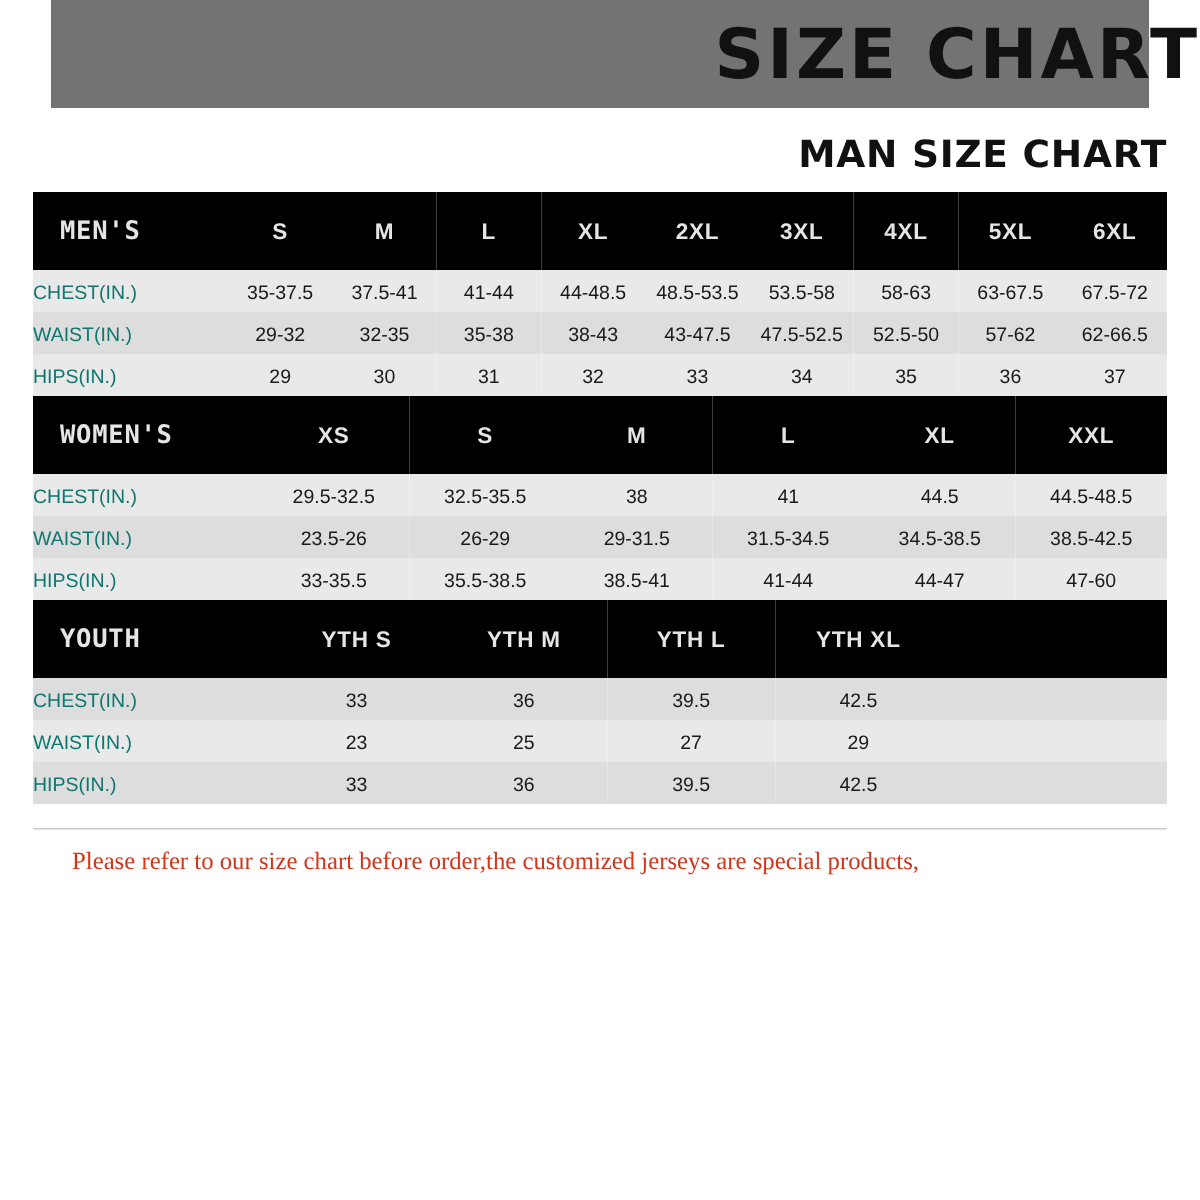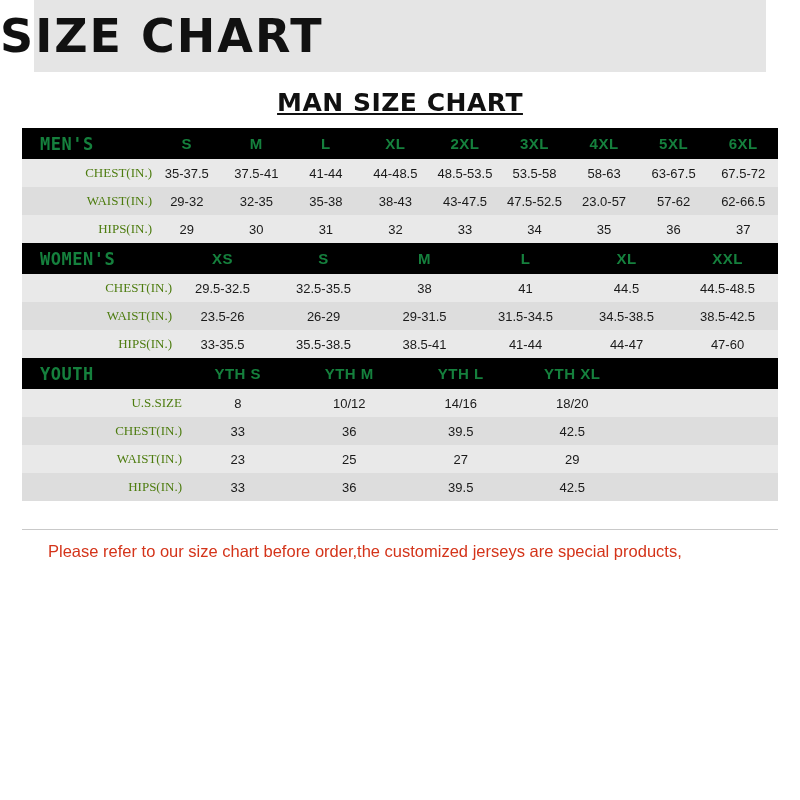--- a/index.html
+++ b/index.html
@@ -14,24 +14,24 @@
   .page {
     position: relative;
     width: 800px;
     height: 800px;
     background: #ffffff;
   }
   
   .banner {
     position: relative;
     height: 72px;
-    background: #e5e5e5;
+    background: #737373;
     display: flex;
     align-items: center;
-    justify-content: flex-start;
+    justify-content: flex-end;
   }
   .banner::before,
   .banner::after {
     content: "";
     position: absolute;
     top: 0;
     bottom: 0;
     width: 34px;
     background: #ffffff;
   }
@@ -47,28 +47,27 @@
     color: #111111;
     text-align: center;
     line-height: 1;
   }
 
   .content {
     padding: 14px 22px 0 22px;
   }
 
   .section-title {
-    text-align: center;
+    text-align: right;
     font-family: "DejaVu Sans", sans-serif;
     font-weight: 700;
     font-size: 25px;
     letter-spacing: 0.5px;
     color: #111111;
     margin: 10px 0 11px 0;
-    text-decoration: underline;
   }
   .section-title.first { margin-top: 2px; }
 
   table.sizetable {
     width: 756px;
     margin: 0 auto;
     border-collapse: collapse;
     table-layout: fixed;
   }
   table.sizetable th,
@@ -79,59 +78,59 @@
     padding: 0;
     height: 28px;
     vertical-align: middle;
     font-family: "Liberation Sans", sans-serif;
   }
   
   table.sizetable thead tr {
     background: #000000;
   }
   table.sizetable thead th {
-    color: #15803d;
+    color: #e5e5e5;
     font-weight: 700;
     font-size: 16px;
-    height: 31px;
+    height: 52px;
     letter-spacing: 0.5px;
     font-family: "DejaVu Sans Mono", monospace;
   }
   table.sizetable thead th.rowlabel {
     text-align: left;
     padding-left: 18px;
     font-size: 17px;
   }
   table.sizetable thead th.size-col {
     font-family: "Liberation Sans", sans-serif;
     font-size: 15px;
     font-weight: 700;
   }
   
   table.sizetable tbody tr.band-a { background: #e9e9e9; }
   table.sizetable tbody tr.band-b { background: #dddddd; }
   table.sizetable tbody td.rowlabel {
-    font-family: Liberation Serif, serif;
+    font-family: Liberation Sans, sans-serif;
     font-size: 13px;
     letter-spacing: 0;
-    color: #4d7c0f;
-    text-align: right;
+    color: #0f766e;
+    text-align: left;
   }
   table.sizetable tbody td {
     font-size: 13px;
   }
 
   .footer-note {
-    margin-top: 28px;
+    margin-top: 16px;
     border-top: 1px solid #c9c9c9;
     padding: 10px 26px 0 26px;
     color: #d4341a;
     font-size: 16.5px;
     line-height: 1.35;
-    font-family: Liberation Sans, sans-serif;
+    font-family: Liberation Serif, serif;
     text-align: left;
   }
   .footer-note div { white-space: nowrap; }
 </style>
 </head>
 <body>
 
 <div class="page">
 
   <div class="banner">
@@ -170,21 +169,21 @@
           <td>67.5-72</td>
         </tr>
         <tr class="band-b">
           <td class="rowlabel">WAIST(IN.)</td>
           <td>29-32</td>
           <td>32-35</td>
           <td>35-38</td>
           <td>38-43</td>
           <td>43-47.5</td>
           <td>47.5-52.5</td>
-          <td>23.0-57</td>
+          <td>52.5-50</td>
           <td>57-62</td>
           <td>62-66.5</td>
         </tr>
         <tr class="band-a">
           <td class="rowlabel">HIPS(IN.)</td>
           <td>29</td>
           <td>30</td>
           <td>31</td>
           <td>32</td>
           <td>33</td>
@@ -244,28 +243,20 @@
         <tr>
           <th class="rowlabel" style="width:160px">YOUTH</th>
           <th class="size-col">YTH S</th>
           <th class="size-col">YTH M</th>
           <th class="size-col">YTH L</th>
           <th class="size-col">YTH XL</th>
           <th class="size-col" style="width:150px"></th>
         </tr>
       </thead>
       <tbody>
-        <tr class="band-a">
-          <td class="rowlabel">U.S.SIZE</td>
-          <td>8</td>
-          <td>10/12</td>
-          <td>14/16</td>
-          <td>18/20</td>
-          <td></td>
-        </tr>
         <tr class="band-b">
           <td class="rowlabel">CHEST(IN.)</td>
           <td>33</td>
           <td>36</td>
           <td>39.5</td>
           <td>42.5</td>
           <td></td>
         </tr>
         <tr class="band-a">
           <td class="rowlabel">WAIST(IN.)</td>

